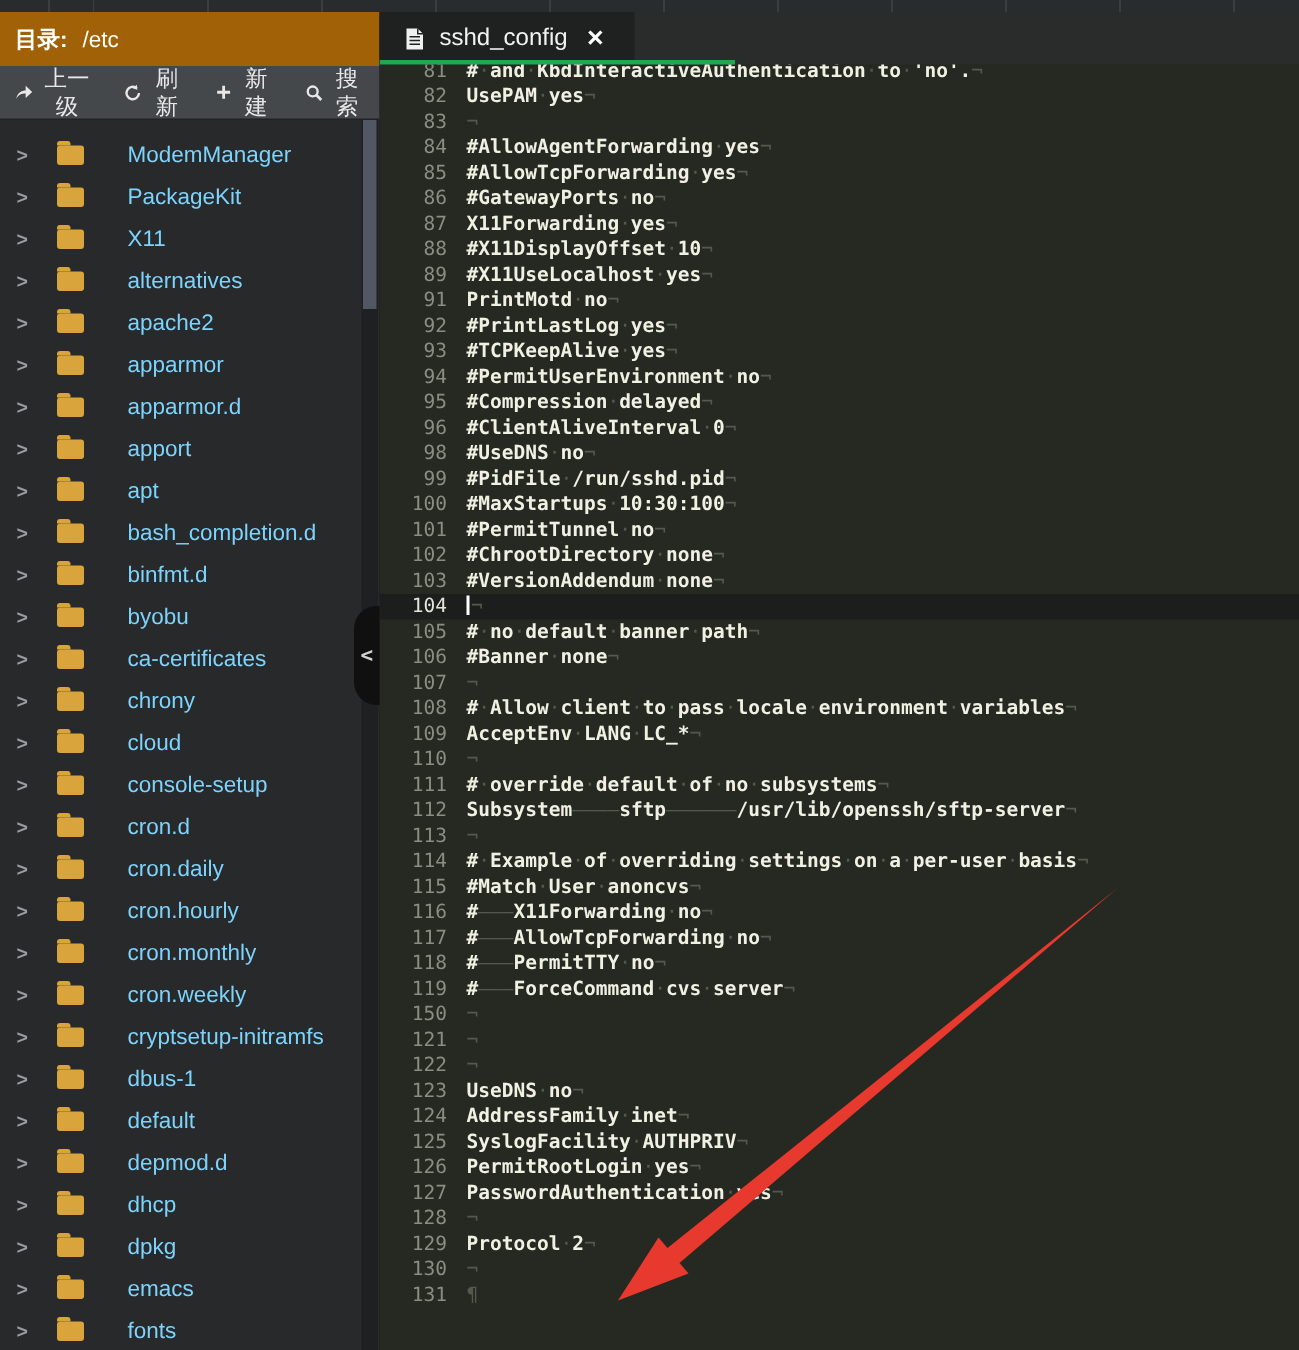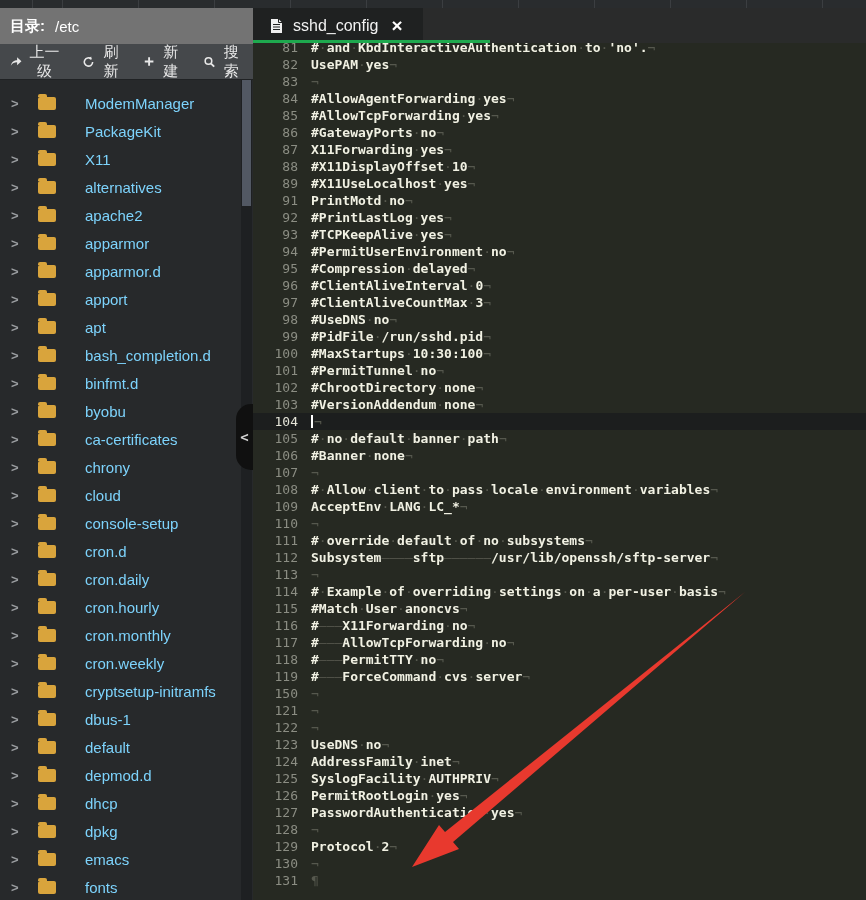--- a/index.html
+++ b/index.html
@@ -8,21 +8,21 @@
   .screen { position:relative; width:866px; height:900px; background:#1b1b1b; }
 
   
   .top-strip { position:absolute; left:0; top:0; width:866px; height:8px;
     background:#292c2e;
     background-image:repeating-linear-gradient(90deg,#3b3e41 0 1px,transparent 1px 76px);
     background-position:62px 0; }
 
   
   .left-panel { position:absolute; left:0; top:8px; width:253px; height:892px; background:#27292b; }
-  .dir-bar { height:36px; background:#737373; color:#fff; font-size:15px;
+  .dir-bar { height:36px; background:#a16207; color:#fff; font-size:15px;
     display:flex; align-items:center; padding-left:10px; }
   .dir-label { font-weight:bold; margin-right:10px; }
   .toolbar { height:36px; background:#45484b; display:flex; align-items:center;
     padding:0 10px; gap:21px; border-bottom:1px solid #202224; }
   .tb-btn { display:flex; align-items:center; gap:5px; color:#e8e8e8; font-size:15px;
     background:none; border:none; cursor:pointer; font-family:inherit;justify-content:space-between; }
   .tb-btn svg { display:block; }
   .tree { position:absolute; left:0; top:72px; width:241px; bottom:0; padding-top:9px; overflow:hidden; }
   .tree-item { height:28px; display:flex; align-items:center; padding-left:11px; cursor:pointer; }
   .chev { width:14px; color:#9a9da0; font-size:13px; font-weight:bold; }
@@ -282,21 +282,20 @@
           <div class="line"><span class="num">86</span><span class="txt">#GatewayPorts<span class="ws">·</span>no<span class="ws">¬</span></span></div>
           <div class="line"><span class="num">87</span><span class="txt">X11Forwarding<span class="ws">·</span>yes<span class="ws">¬</span></span></div>
           <div class="line"><span class="num">88</span><span class="txt">#X11DisplayOffset<span class="ws">·</span>10<span class="ws">¬</span></span></div>
           <div class="line"><span class="num">89</span><span class="txt">#X11UseLocalhost<span class="ws">·</span>yes<span class="ws">¬</span></span></div>
           <div class="line"><span class="num">91</span><span class="txt">PrintMotd<span class="ws">·</span>no<span class="ws">¬</span></span></div>
           <div class="line"><span class="num">92</span><span class="txt">#PrintLastLog<span class="ws">·</span>yes<span class="ws">¬</span></span></div>
           <div class="line"><span class="num">93</span><span class="txt">#TCPKeepAlive<span class="ws">·</span>yes<span class="ws">¬</span></span></div>
           <div class="line"><span class="num">94</span><span class="txt">#PermitUserEnvironment<span class="ws">·</span>no<span class="ws">¬</span></span></div>
           <div class="line"><span class="num">95</span><span class="txt">#Compression<span class="ws">·</span>delayed<span class="ws">¬</span></span></div>
           <div class="line"><span class="num">96</span><span class="txt">#ClientAliveInterval<span class="ws">·</span>0<span class="ws">¬</span></span></div>
-          <div class="line"><span class="num">97</span><span class="txt">#ClientAliveCountMax<span class="ws">·</span>3<span class="ws">¬</span></span></div>
           <div class="line"><span class="num">98</span><span class="txt">#UseDNS<span class="ws">·</span>no<span class="ws">¬</span></span></div>
           <div class="line"><span class="num">99</span><span class="txt">#PidFile<span class="ws">·</span>/run/sshd.pid<span class="ws">¬</span></span></div>
           <div class="line"><span class="num">100</span><span class="txt">#MaxStartups<span class="ws">·</span>10:30:100<span class="ws">¬</span></span></div>
           <div class="line"><span class="num">101</span><span class="txt">#PermitTunnel<span class="ws">·</span>no<span class="ws">¬</span></span></div>
           <div class="line"><span class="num">102</span><span class="txt">#ChrootDirectory<span class="ws">·</span>none<span class="ws">¬</span></span></div>
           <div class="line"><span class="num">103</span><span class="txt">#VersionAddendum<span class="ws">·</span>none<span class="ws">¬</span></span></div>
           <div class="line active"><span class="num">104</span><span class="txt"><span class="caret"></span><span class="ws">¬</span></span></div>
           <div class="line"><span class="num">105</span><span class="txt">#<span class="ws">·</span>no<span class="ws">·</span>default<span class="ws">·</span>banner<span class="ws">·</span>path<span class="ws">¬</span></span></div>
           <div class="line"><span class="num">106</span><span class="txt">#Banner<span class="ws">·</span>none<span class="ws">¬</span></span></div>
           <div class="line"><span class="num">107</span><span class="txt"><span class="ws">¬</span></span></div>

